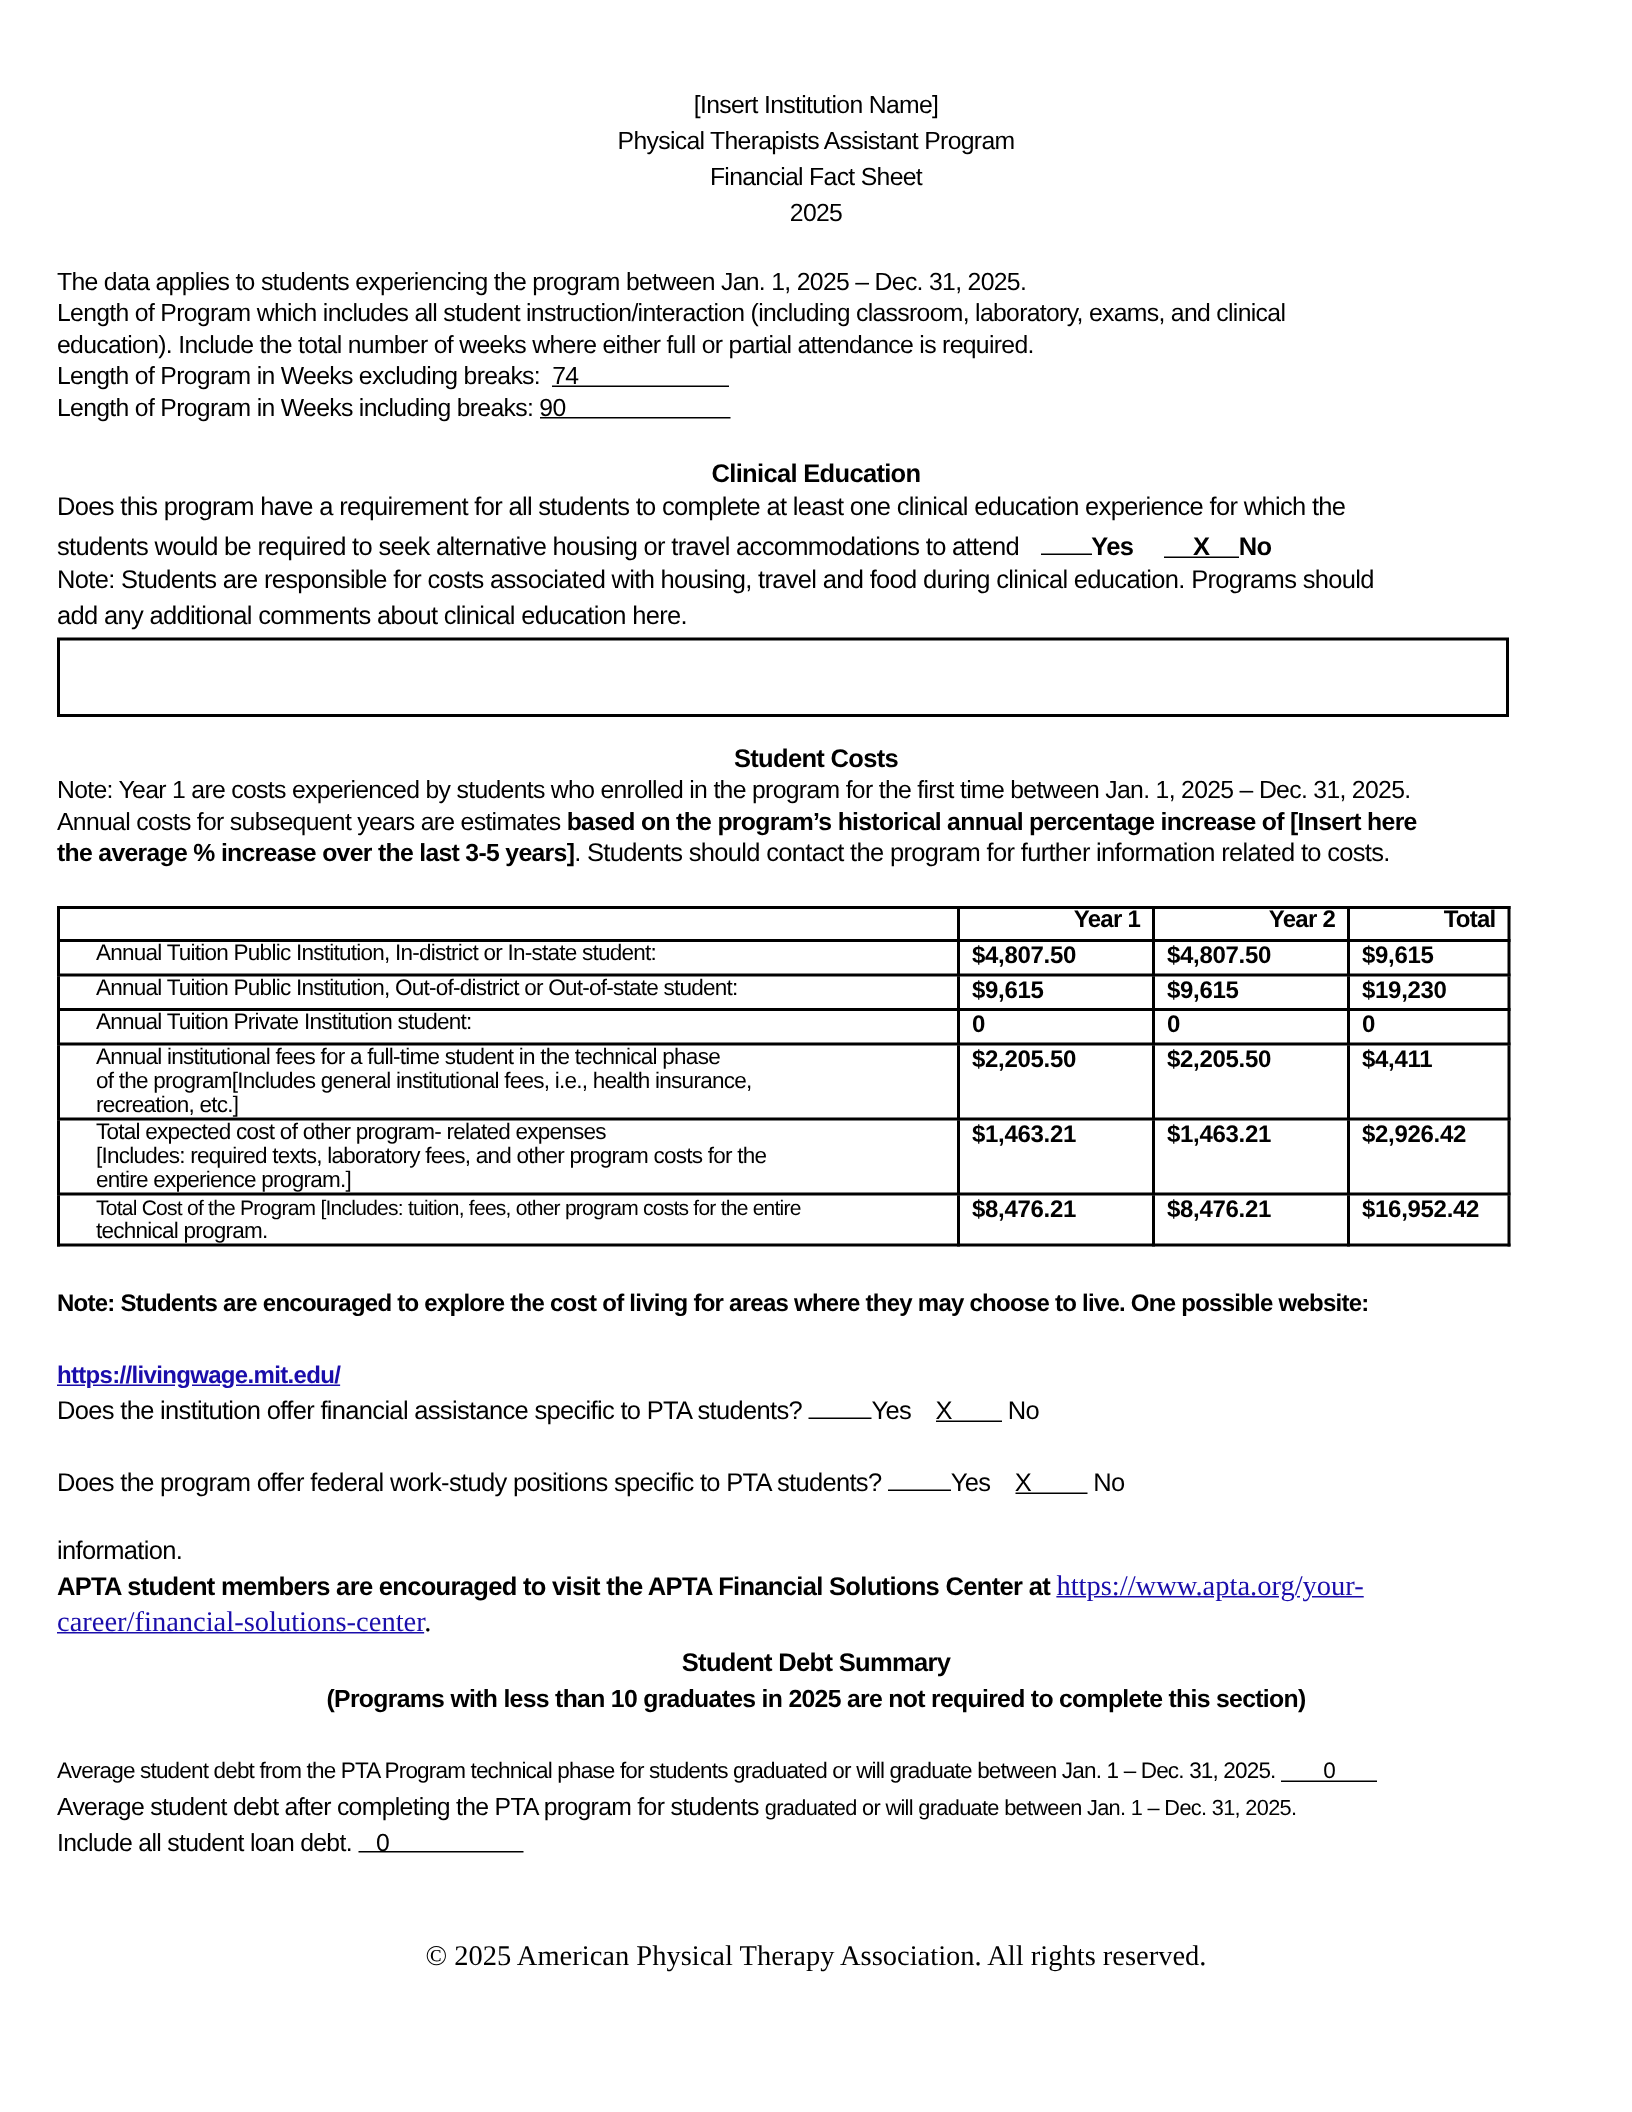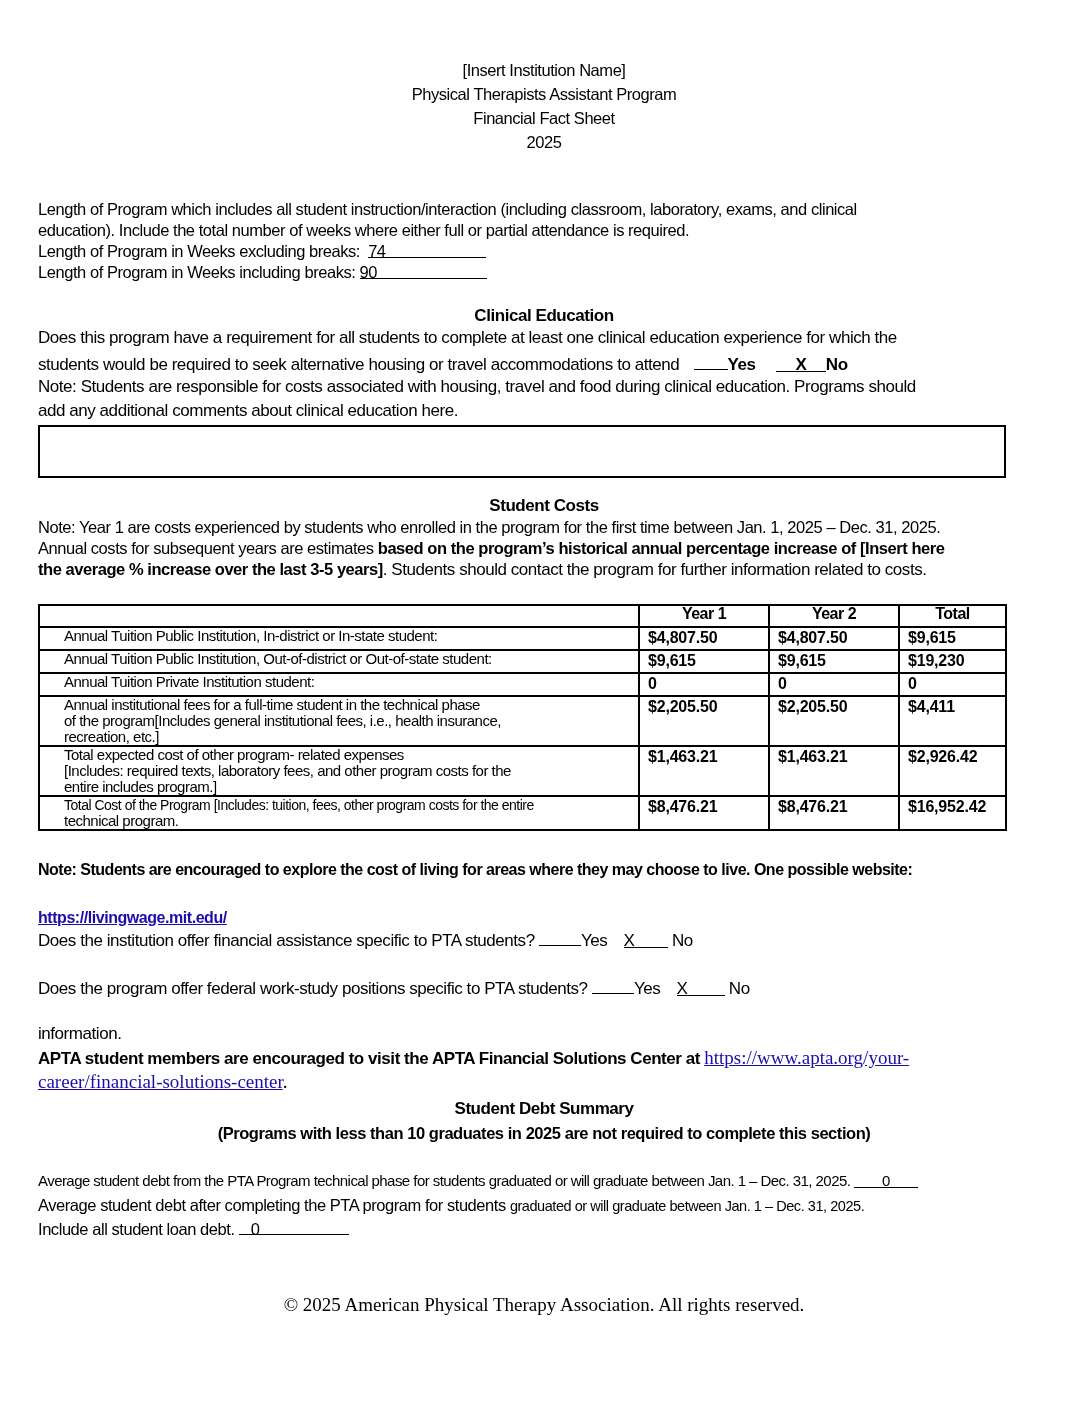--- a/index.html
+++ b/index.html
@@ -9,40 +9,41 @@
   .t { position: absolute; white-space: nowrap; font-size: 16.5px; line-height: 20px;
        letter-spacing: -0.45px; font-family: "Liberation Sans", sans-serif; }
   .c { left: 0; width: 1088px; text-align: center; }
   .b { font-weight: bold; }
   .blank { display: inline-block; border-bottom: 1px solid #000; height: 16px; vertical-align: baseline; }
   .box { position: absolute; left: 38px; top: 425px; width: 964px; height: 49px; border: 2px solid #000; }
   table.costs { position: absolute; left: 38px; top: 604px; width: 969px; border-collapse: collapse;
                 font-family: "Liberation Sans", sans-serif; }
   table.costs td, table.costs th { border: 2px solid #000; padding: 0 8px; vertical-align: top;
                 font-size: 15px; line-height: 16px; letter-spacing: -0.5px; }
-  table.costs th { font-weight: bold; text-align: center; font-size: 16px; height: 20px; }
+  table.costs th { font-weight: bold; text-align: right; font-size: 16px; height: 20px; }
   table.costs td.val { font-weight: bold; font-size: 16px; padding-top: 2px; letter-spacing: -0.2px; }
   table.costs td.lab { padding-left: 24px; }
   .col-lab { width: 582px; }
   .col-y { width: 112px; }
   .link { color: #1a0dab; text-decoration: underline; }
   .serif-link { font-family: "Liberation Serif", serif; font-size: 19px; letter-spacing: 0; color: #1a0dab; text-decoration: underline; }
   .footer { font-family: "Liberation Serif", serif; font-size: 19px; letter-spacing: 0; }
   .small { font-size: 17px; }
 </style>
 </head>
 <body>
 
 <div class="page">
 
   <div class="t c" style="top:60px">[Insert Institution Name]</div>
   <div class="t c" style="top:84px">Physical Therapists Assistant Program</div>
   <div class="t c" style="top:108px">Financial Fact Sheet</div>
   <div class="t c" style="top:132px">2025</div>
 
+  <div class="t" style="left:38px;top:178px">The data applies to students experiencing the program between Jan. 1, 2025 – Dec. 31, 2025.</div>
   <div class="t" style="left:38px;top:199px">Length of Program which includes all student instruction/interaction (including classroom, laboratory, exams, and clinical</div>
   <div class="t" style="left:38px;top:220px">education). Include the total number of weeks where either full or partial attendance is required.</div>
   <div class="t" style="left:38px;top:241px">
     <span>Length of Program in Weeks excluding breaks:</span>
     <span class="blank" style="width:118px;margin-left:4px"><span>74</span></span>
   </div>
   <div class="t" style="left:38px;top:262px">
     <span>Length of Program in Weeks including breaks:</span>
     <span class="blank" style="width:127px"><span>90</span></span>
   </div>
@@ -102,21 +103,21 @@
           <div>recreation, etc.]</div>
         </td>
         <td class="val">$2,205.50</td>
         <td class="val">$2,205.50</td>
         <td class="val">$4,411</td>
       </tr>
       <tr>
         <td class="lab">
           <div>Total expected cost of other program- related expenses</div>
           <div>[Includes: required texts, laboratory fees, and other program costs for the</div>
-          <div> entire includes program.]</div>
+          <div> entire experience program.]</div>
         </td>
         <td class="val">$1,463.21</td>
         <td class="val">$1,463.21</td>
         <td class="val">$2,926.42</td>
       </tr>
       <tr>
         <td class="lab">
           <div style="font-size:14px">Total Cost of the Program  [Includes: tuition, fees, other program costs for the entire</div>
           <div>technical program.</div>
         </td>

